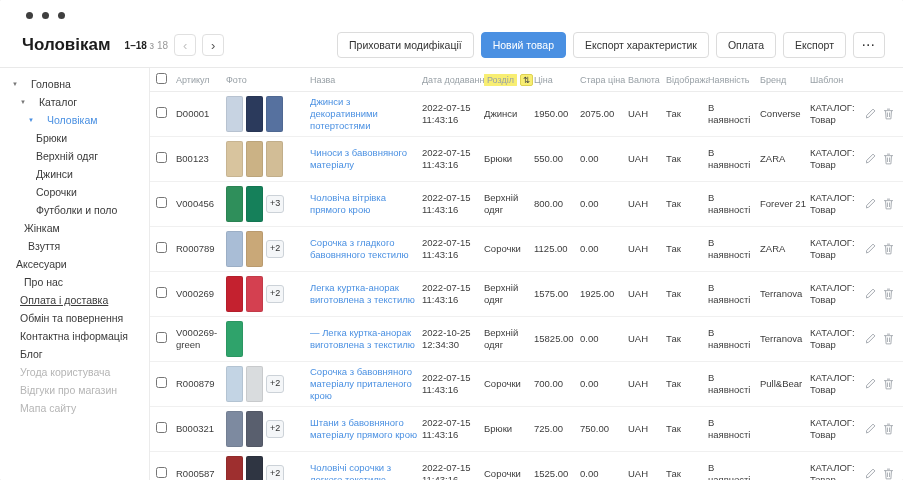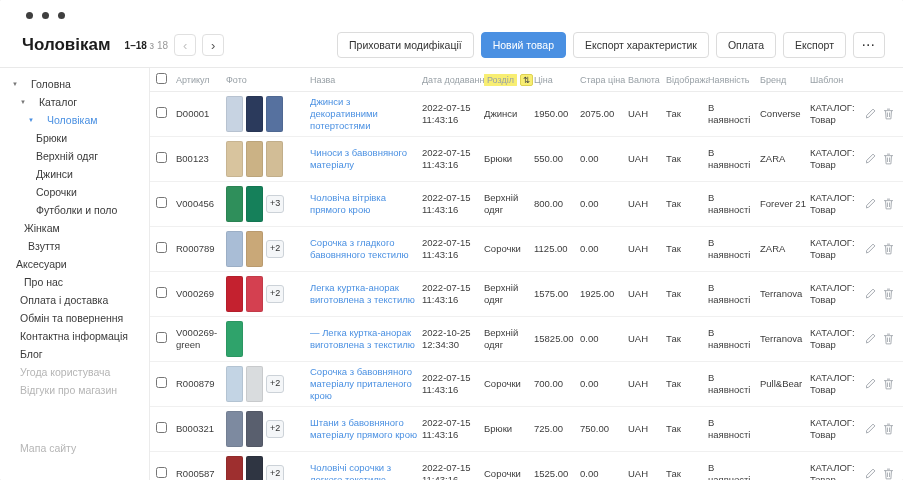--- a/index.html
+++ b/index.html
@@ -159,51 +159,51 @@
   <div class="side-item" style="padding-left: 16px; text-align: right;">
 
     <span class="side-label">Аксесуари</span>
   </div>
 
   <div class="side-item" style="padding-left: 24px; text-align: center;">
 
     <span class="side-label">Про нас</span>
   </div>
 
+  <div class="side-item" style="padding-left: 20px; text-decoration: underline;">
+
+    <span class="side-label">Оплата і доставка</span>
+  </div>
+
   <div class="side-item" style="padding-left: 20px;">
 
-    <span class="side-label">Оплата і доставка</span>
+    <span class="side-label">Обмін та повернення</span>
   </div>
 
   <div class="side-item" style="padding-left: 20px;">
 
-    <span class="side-label">Обмін та повернення</span>
+    <span class="side-label">Контактна інформація</span>
   </div>
 
   <div class="side-item" style="padding-left: 20px;">
 
-    <span class="side-label">Контактна інформація</span>
-  </div>
-
-  <div class="side-item" style="padding-left: 20px;">
-
     <span class="side-label">Блог</span>
   </div>
 
   <div class="side-item muted" style="padding-left: 20px;">
 
     <span class="side-label">Угода користувача</span>
   </div>
 
   <div class="side-item muted" style="padding-left: 20px;">
 
     <span class="side-label">Відгуки про магазин</span>
   </div>
 
-  <div class="side-item muted" style="padding-left: 20px; margin-top: 40px;">
+  <div class="side-item muted" style="padding-left: 20px;">
 
     <span class="side-label">Мапа сайту</span>
   </div>
 </div>
 
     <div class="tablearea">
       <div class="grid-row thead">
         <div class="hcell c-check"><input type="checkbox" style=""></div>
         <div class="hcell">Артикул</div>
         <div class="hcell">Фото</div>

